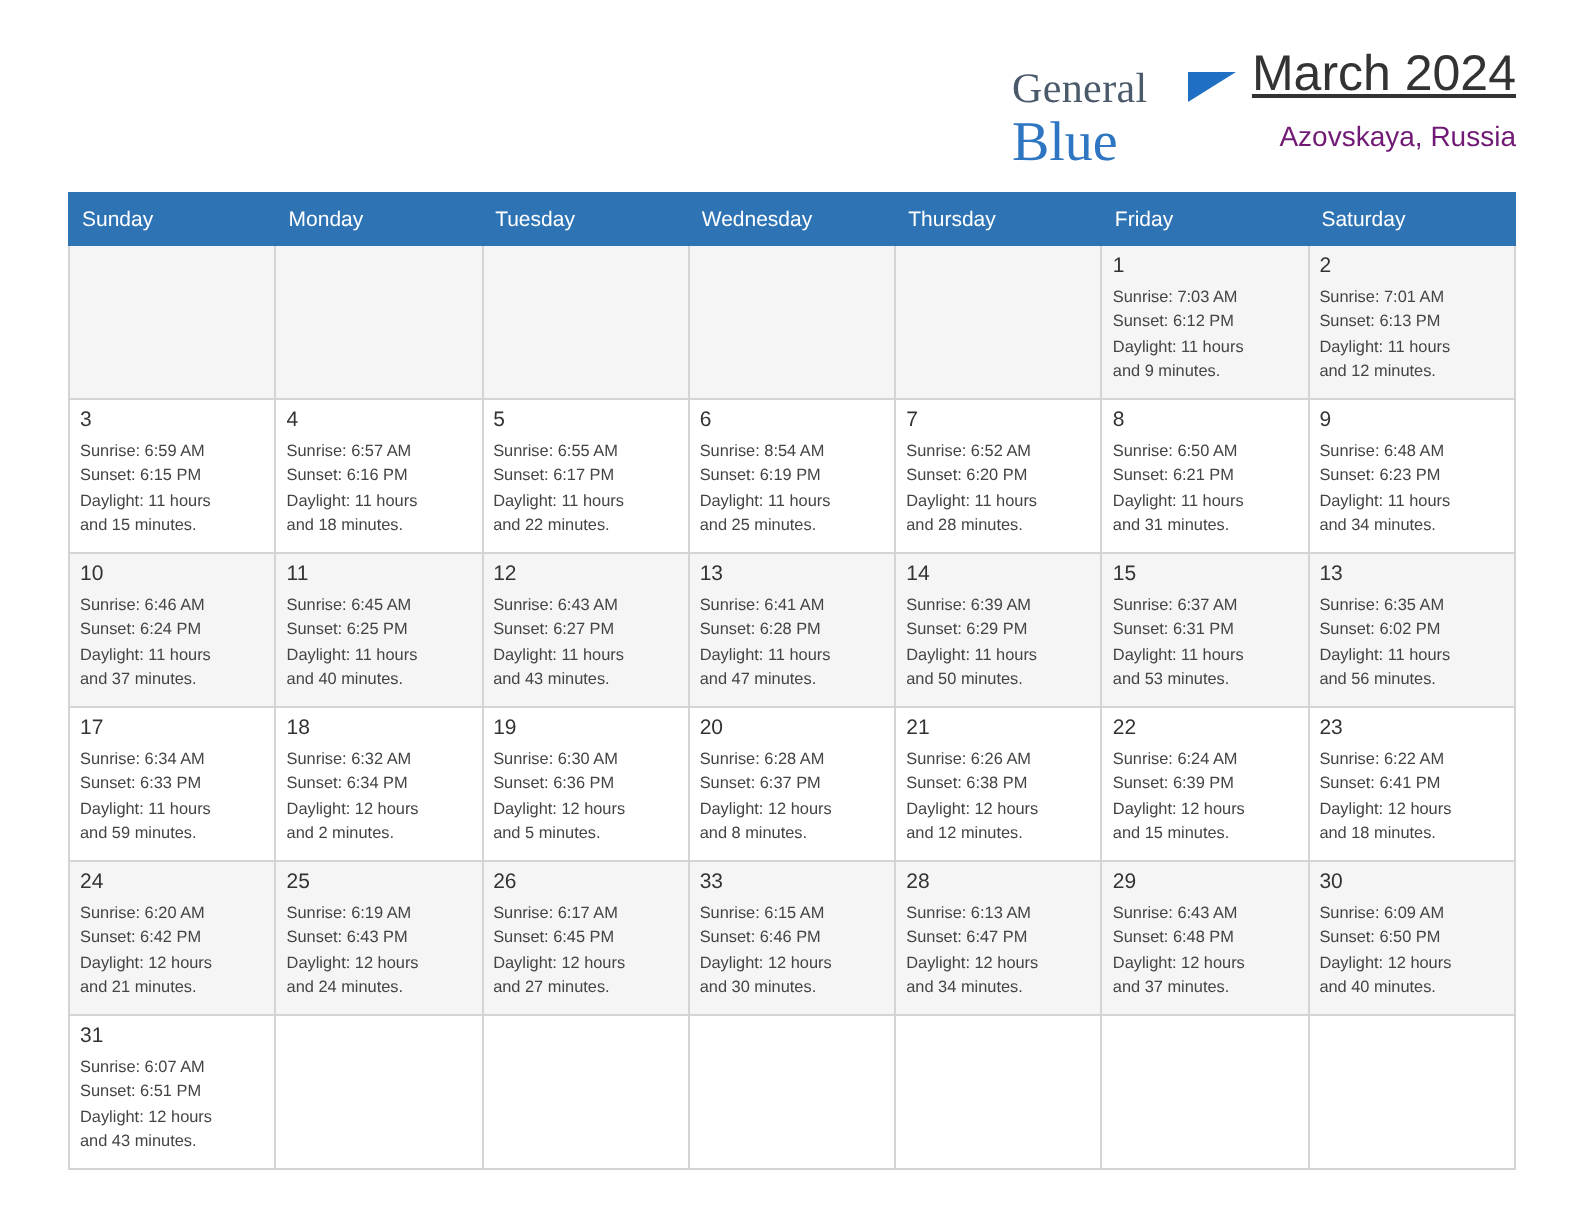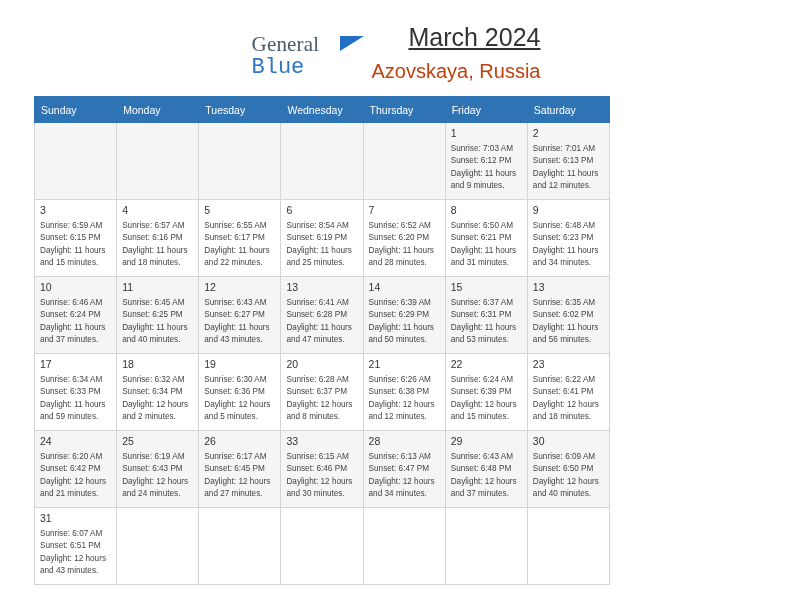--- a/index.html
+++ b/index.html
@@ -18,39 +18,39 @@
     position: relative;
     width: 792px;
     height: 612px;
     box-sizing: border-box;
     padding: 22px 34px 0 34px;
   }
   
   .header {
     display: flex;
     align-items: flex-start;
-    justify-content: center;
+    justify-content: flex-end;
     height: 62px;
   }
   .logo {
     position: relative;
     width: 120px;
     padding-top: 12px;
   }
   .logo-general {
     font-size: 21px;
     color: #4a5a6a;
     letter-spacing: .2px;
     font-family: "Liberation Serif", serif;
     line-height: 1;
   }
   .logo-blue {
-    font-size: 22px;
+    font-size: 28px;
     color: #2e76c2;
-    font-family: Liberation Mono, monospace;
+    font-family: Liberation Serif, serif;
     line-height: 1;
     margin-top: 2px;
     display: block;
   }
   .logo-flag {
     position: absolute;
     right: 8px;
     top: 14px;
     width: 0;
     height: 0;
@@ -62,28 +62,28 @@
     padding-top: 2px;
   }
   .month-title {
     font-size: 25px;
     color: #333333;
     line-height: 1.1;
     font-weight: normal;
     text-decoration: underline;
   }
   .location {
-    font-size: 20px;
-    color: #c2410c;
+    font-size: 14px;
+    color: #701a75;
     margin-top: 8px;
   }
   
   table.calendar {
     border-collapse: collapse;
-    width: 576px;
+    width: 724px;
     margin-top: 12px;
     table-layout: fixed;
   }
   table.calendar th {
     background: #2e74b5;
     color: #ffffff;
     font-size: 10.5px;
     font-weight: normal;
     text-align: left;
     padding: 5px 0 5px 6px;

